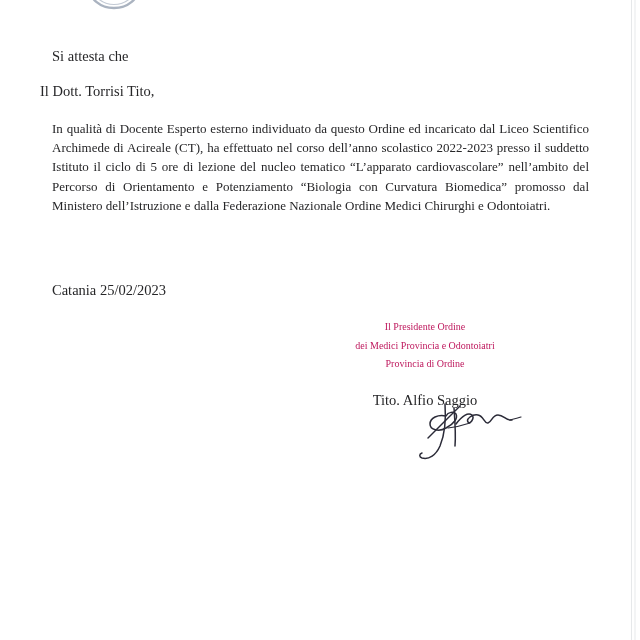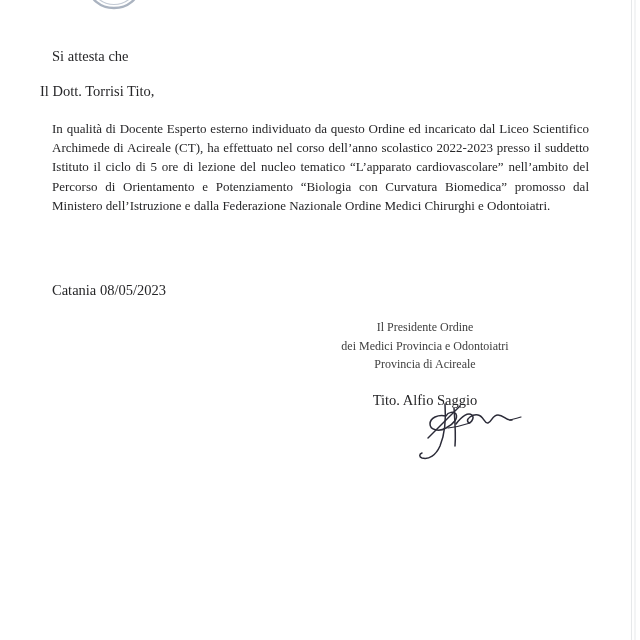--- a/index.html
+++ b/index.html
@@ -98,23 +98,23 @@
 
   
   #signature-block {
     position: absolute;
     left: 245px;
     top: 318px;
     width: 360px;
     text-align: center;
   }
   .sig-line {
-    font-size: 12px;
+    font-size: 10px;
     line-height: 18.5px;
-    color: #404040;
+    color: #be185d;
     white-space: nowrap;
   }
   #signatory-name {
     position: absolute;
     left: 245px;
     top: 391px;
     width: 360px;
     text-align: center;
     font-size: 14.5px;
     line-height: 18px;
@@ -153,26 +153,26 @@
   <div id="page-edge-line2"></div>
 
   <div class="doc-line" id="intro-line">Si attesta che</div>
 
   <div class="doc-line" id="recipient-line">Il Dott. Torrisi Tito,</div>
 
   <div id="body-paragraph">
     <span>In qualità di Docente Esperto esterno individuato da questo Ordine ed incaricato dal Liceo Scientifico Archimede di Acireale (CT), ha effettuato nel corso dell’anno scolastico 2022-2023 presso il suddetto Istituto il ciclo di 5 ore di lezione del nucleo tematico “L’apparato cardiovascolare” nell’ambito del Percorso di Orientamento e Potenziamento “Biologia con Curvatura Biomedica” promosso dal Ministero dell’Istruzione e dalla Federazione Nazionale Ordine Medici Chirurghi e Odontoiatri.</span>
   </div>
 
-  <div class="doc-line" id="place-date-line">Catania 08/05/2023</div>
+  <div class="doc-line" id="place-date-line">Catania 25/02/2023</div>
 
   <div id="signature-block">
     <div class="sig-line">Il Presidente Ordine</div>
     <div class="sig-line">dei Medici Provincia e Odontoiatri</div>
-    <div class="sig-line">Provincia di Acireale</div>
+    <div class="sig-line">Provincia di Ordine</div>
   </div>
 
   <div id="signatory-name">Tito. Alfio Saggio</div>
 
   <div id="handwritten-signature">
     <svg width="112" height="66" viewBox="0 0 112 66">
       <g fill="none" stroke="#2b2b38" stroke-linecap="round" stroke-linejoin="round">
 
         <path d="M33 6 C34 20, 33 36, 28 48 C24 57, 17 62, 10 60 C7 59, 7 56, 10 55" stroke-width="1.5"></path>
 

